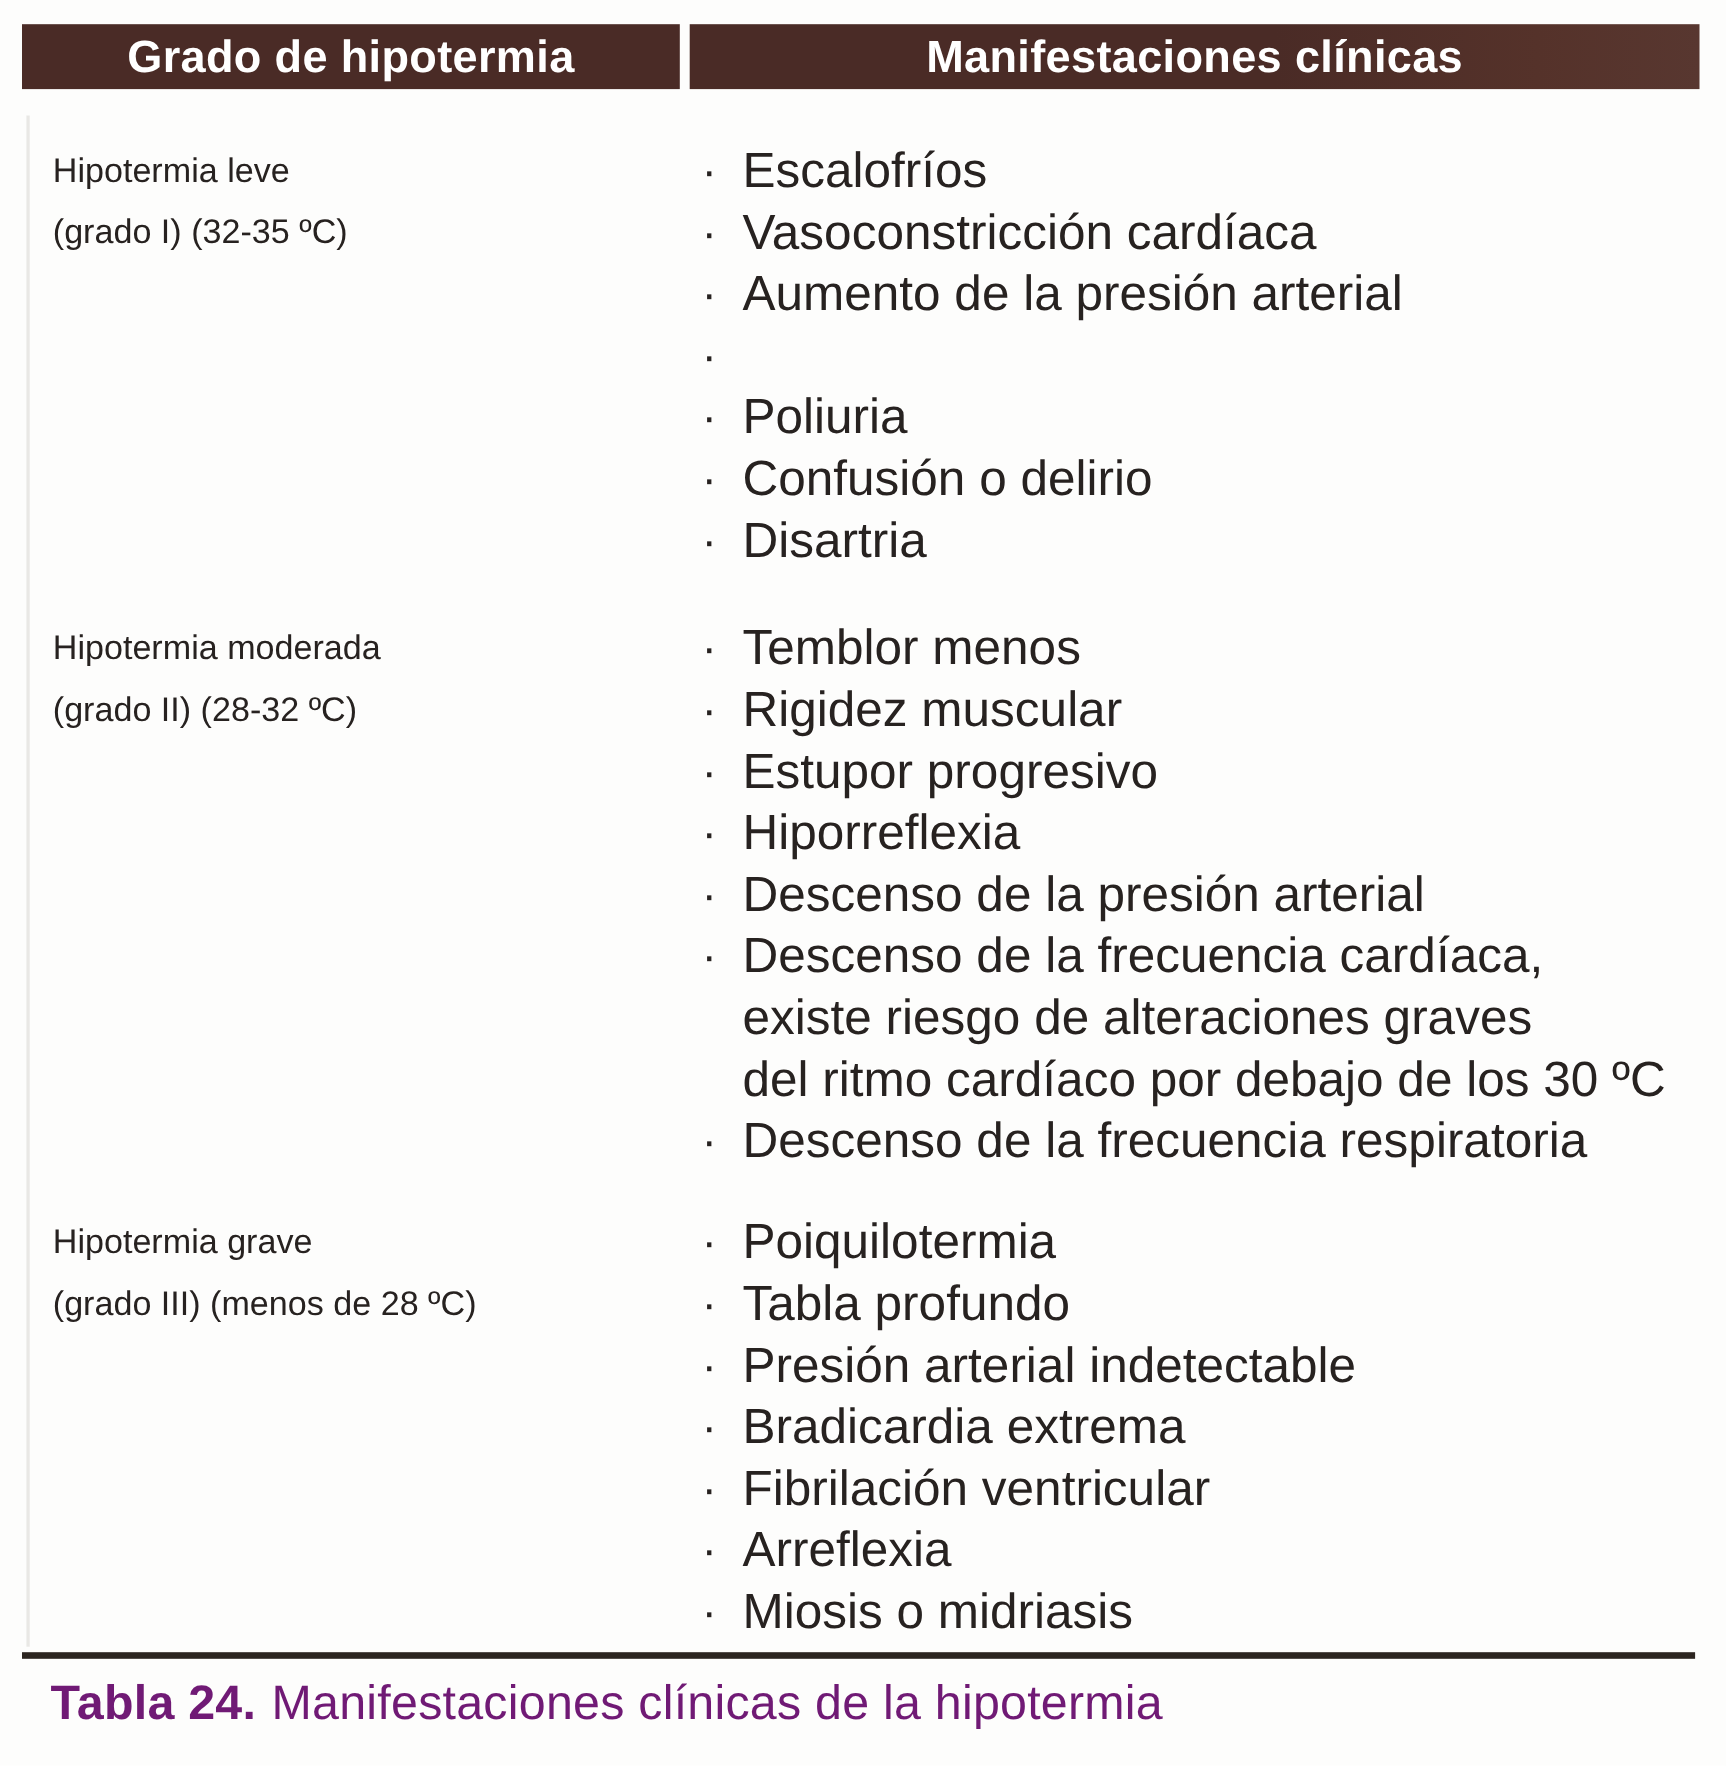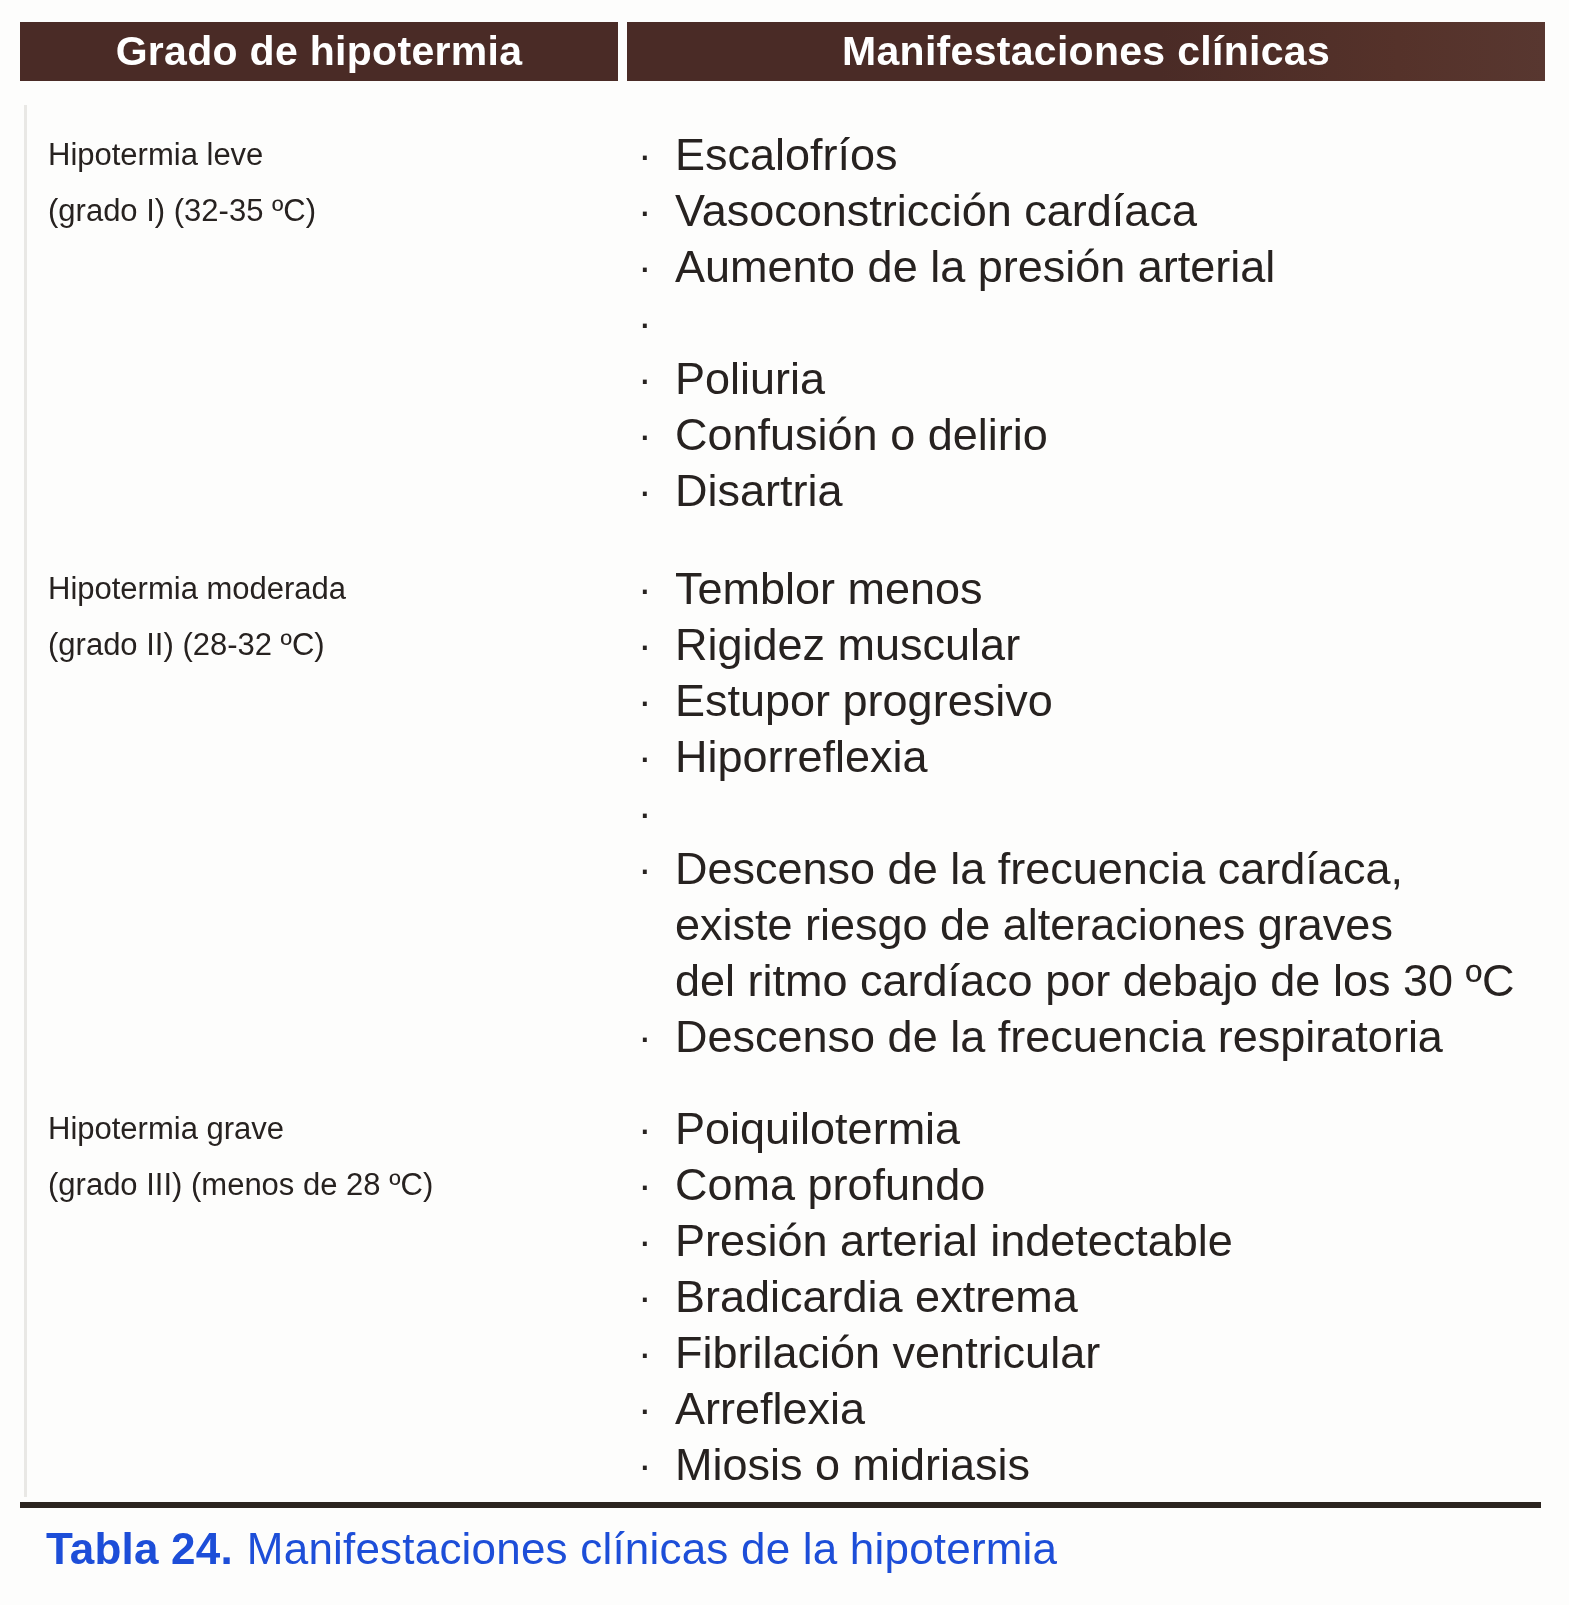--- a/index.html
+++ b/index.html
@@ -64,21 +64,21 @@
     white-space:pre-line;
   }
   
   .rule{
     position:absolute;top:1502px;left:20px;width:1521px;height:6px;
     background:var(--rule,#2c2520);
   }
   .caption{
     position:absolute;top:1524px;left:46px;
     display:flex;gap:14px;align-items:baseline;
-    font-size:44px;color:#1d4ed8;letter-spacing:0.2px;
+    font-size:44px;color:#701a75;letter-spacing:0.2px;
   }
   .cap-label{font-weight:700;}
 </style>
 </head>
 <body>
 
 <div class="page">
 
   <div class="scan-edge"></div>
 
@@ -146,20 +146,21 @@
           <li>
             <span class="bullet">·</span>
             <span class="item-text">Estupor progresivo</span>
           </li>
           <li>
             <span class="bullet">·</span>
             <span class="item-text">Hiporreflexia</span>
           </li>
           <li>
             <span class="bullet">·</span>
+            <span class="item-text">Descenso de la presión arterial</span>
           </li>
           <li>
             <span class="bullet">·</span>
             <span class="item-text">Descenso de la frecuencia cardíaca,
 existe riesgo de alteraciones graves
 del ritmo cardíaco por debajo de los 30 ºC</span>
           </li>
           <li>
             <span class="bullet">·</span>
             <span class="item-text">Descenso de la frecuencia respiratoria</span>
@@ -172,21 +173,21 @@
         <div class="grade-line">Hipotermia grave</div>
         <div class="grade-line">(grado III) (menos de 28 ºC)</div>
       </div>
       <ul class="items">
           <li>
             <span class="bullet">·</span>
             <span class="item-text">Poiquilotermia</span>
           </li>
           <li>
             <span class="bullet">·</span>
-            <span class="item-text">Coma profundo</span>
+            <span class="item-text">Tabla profundo</span>
           </li>
           <li>
             <span class="bullet">·</span>
             <span class="item-text">Presión arterial indetectable</span>
           </li>
           <li>
             <span class="bullet">·</span>
             <span class="item-text">Bradicardia extrema</span>
           </li>
           <li>

